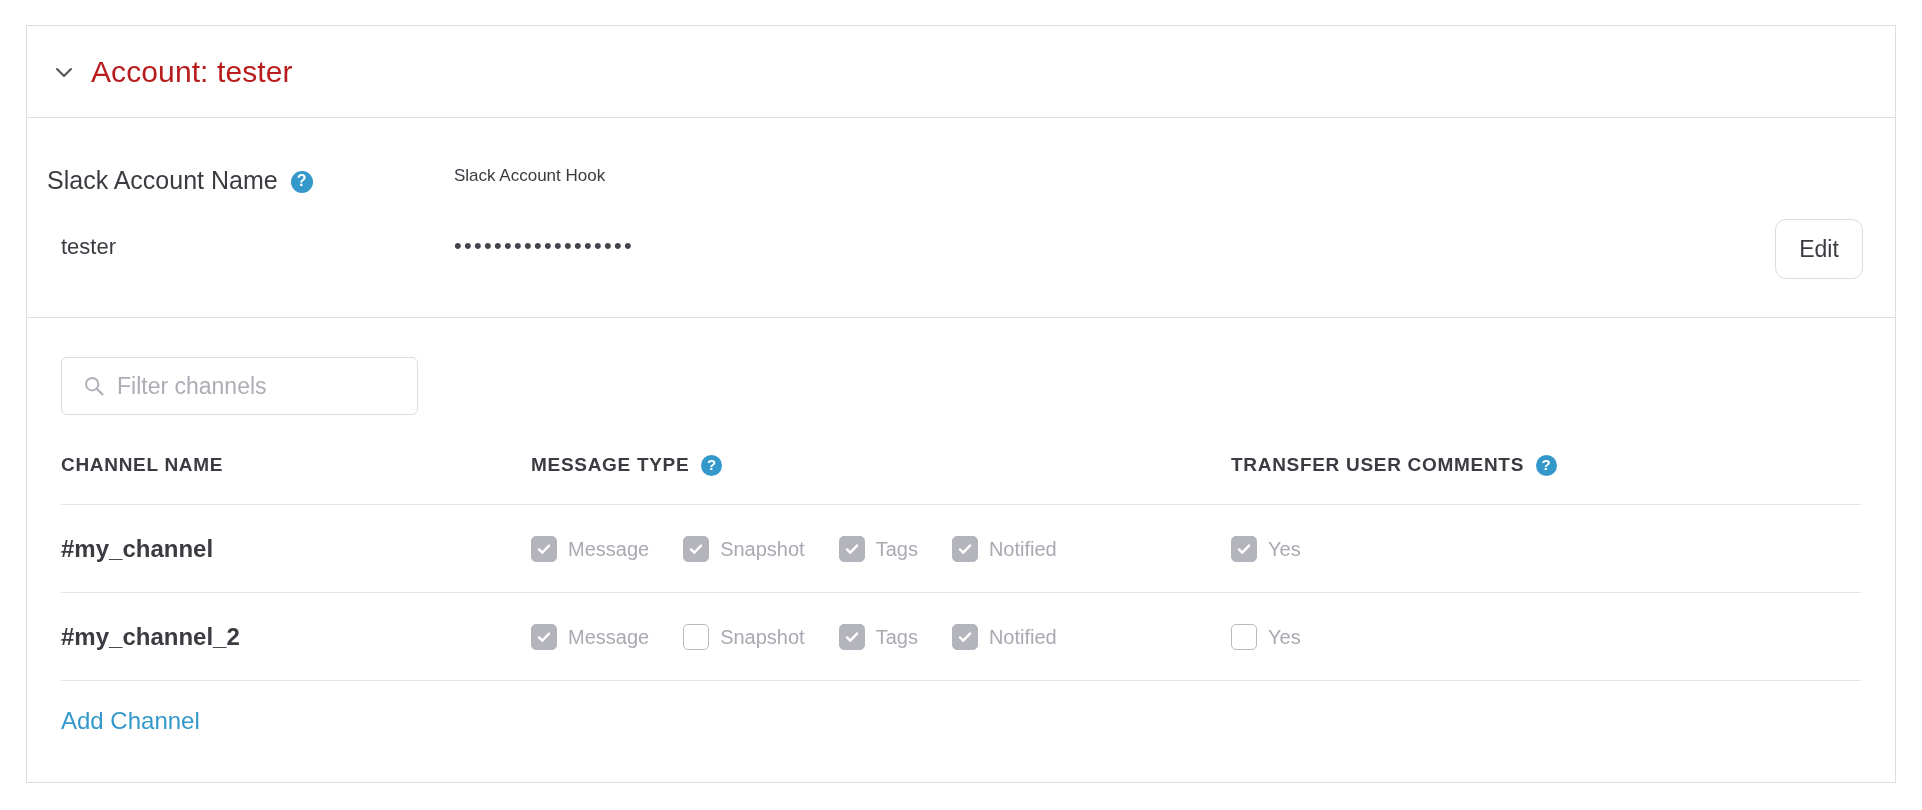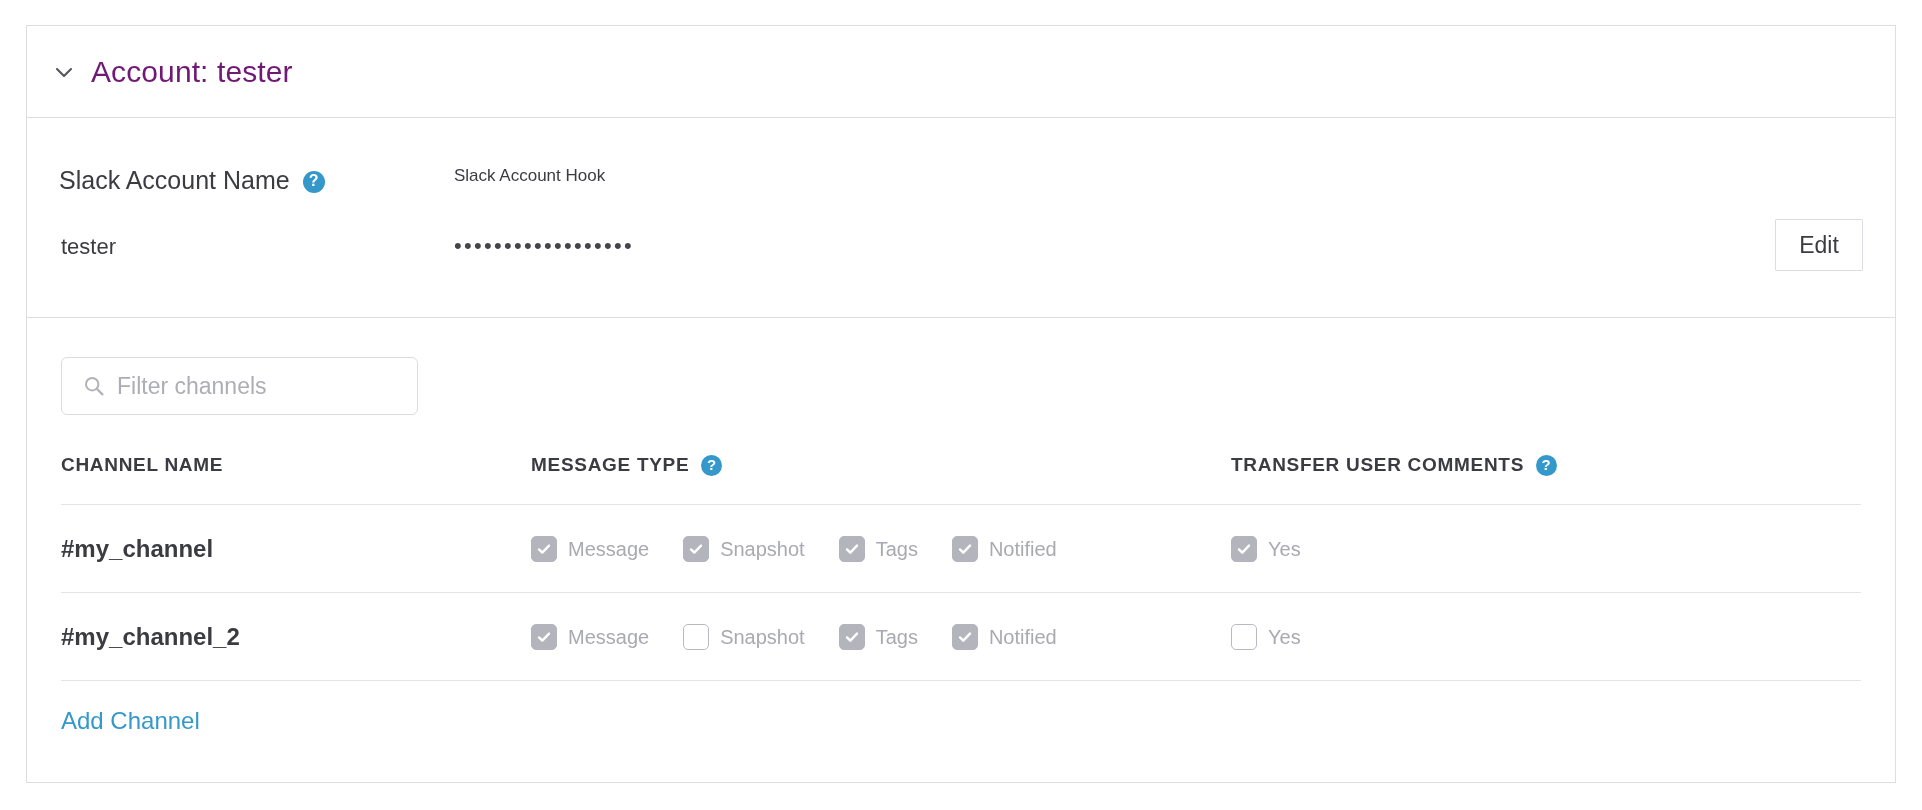--- a/index.html
+++ b/index.html
@@ -39,41 +39,41 @@
     height: 26px;
     margin-right: 14px;
     flex: 0 0 auto;
     display: flex;
     align-items: center;
     justify-content: center;
   }
   .chevron svg { display: block; }
   .acct-title {
     font-size: 30px;
-    color: #701a75;
+    color: #b91c1c;
     font-weight: 400;
     letter-spacing: 0.1px;
     white-space: nowrap;
   }
 
   
   .acct-body {
     position: relative;
     height: 200px;
     border-bottom: 1px solid #dddde3;
   }
   .field-labels {
     position: absolute;
     left: 0; top: 0;
     width: 100%;
     height: 100%;
   }
   .lbl-name {
     position: absolute;
-    left: 32px;
+    left: 20px;
     top: 48px;
     display: flex;
     align-items: center;
     font-size: 25px;
     color: #3b3b42;
     white-space: nowrap;
   }
   .lbl-hook {
     position: absolute;
     left: 427px;
@@ -98,25 +98,25 @@
     color: #44444c;
     letter-spacing: 2.3px;
     white-space: nowrap;
     line-height: 32px;
   }
   .edit-btn {
     position: absolute;
     right: 32px;
     top: 101px;
     min-width: 88px;
-    height: 52px;
+    height: 60px;
     padding: 0 19px;
     background: #ffffff;
     border: 1px solid #dcdce2;
-    border-radius: 1px;
+    border-radius: 11px;
     font-family: "Liberation Sans", sans-serif;
     font-size: 23px;
     color: #3b3b42;
     cursor: pointer;
     line-height: 50px;
     text-align: center;
   }
 
   
   .help-icon {

